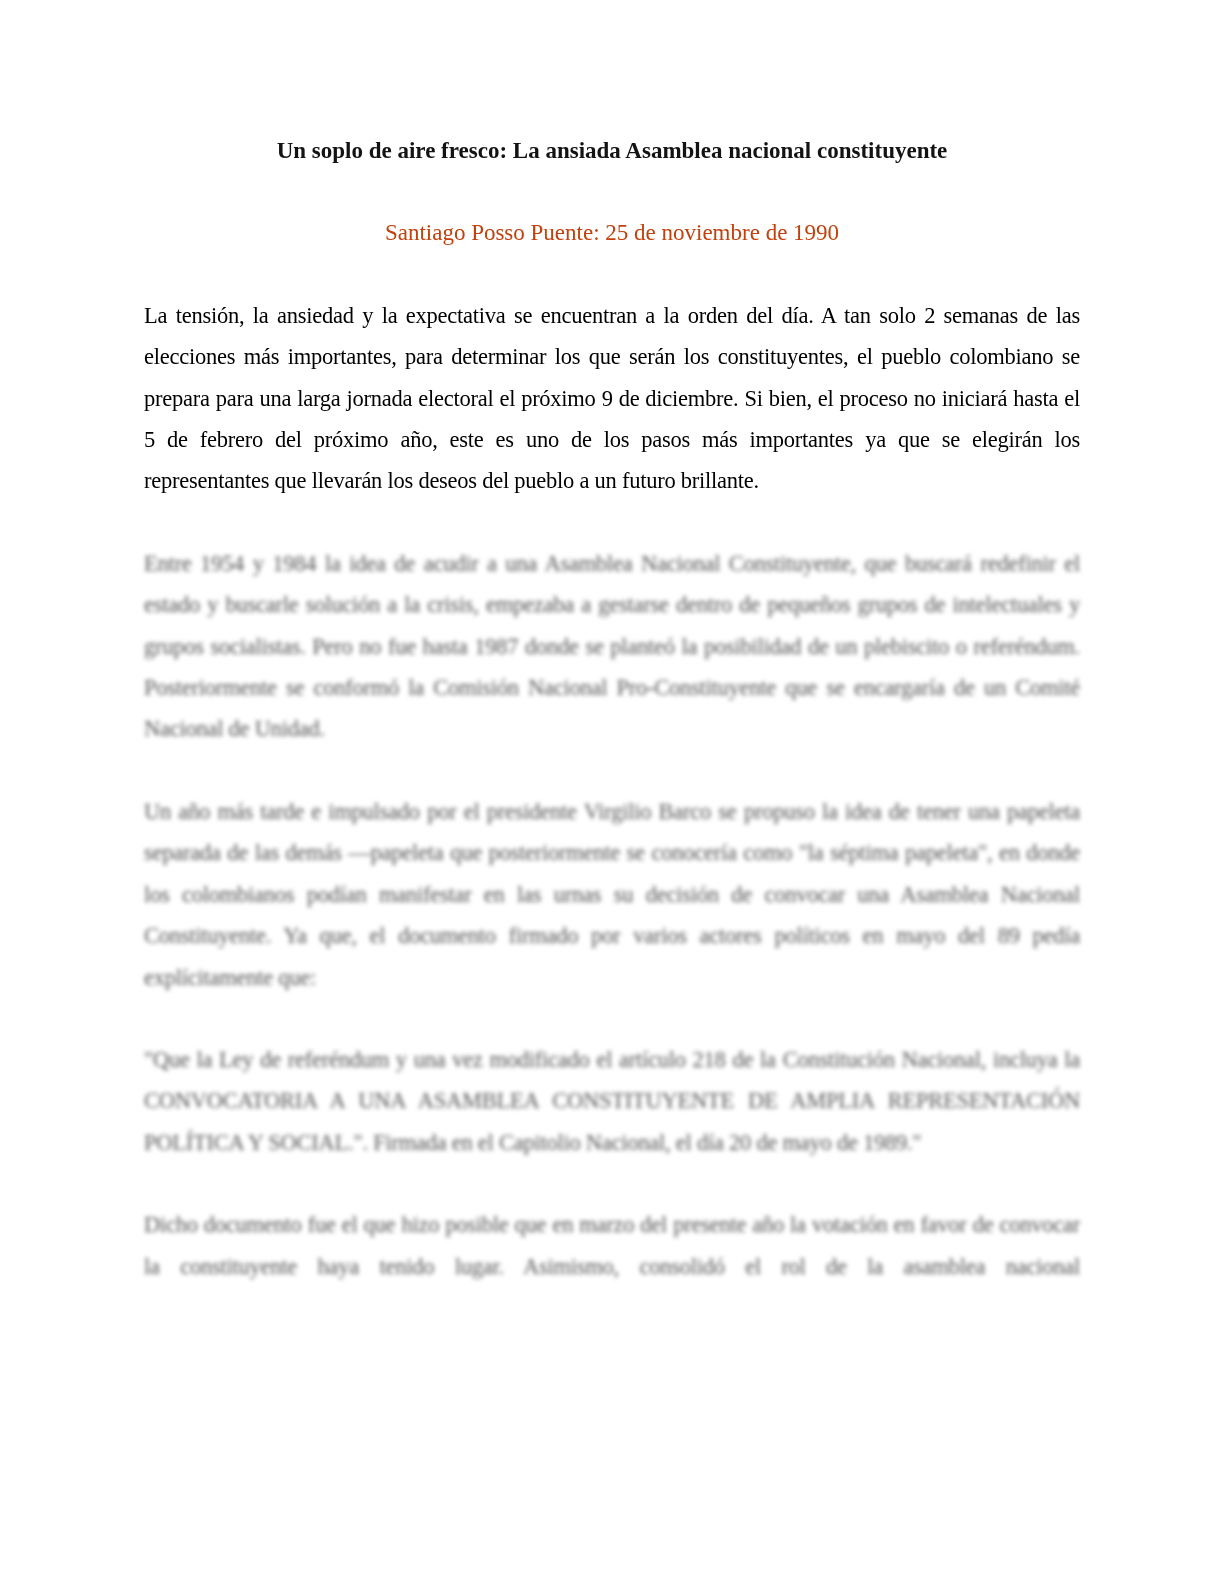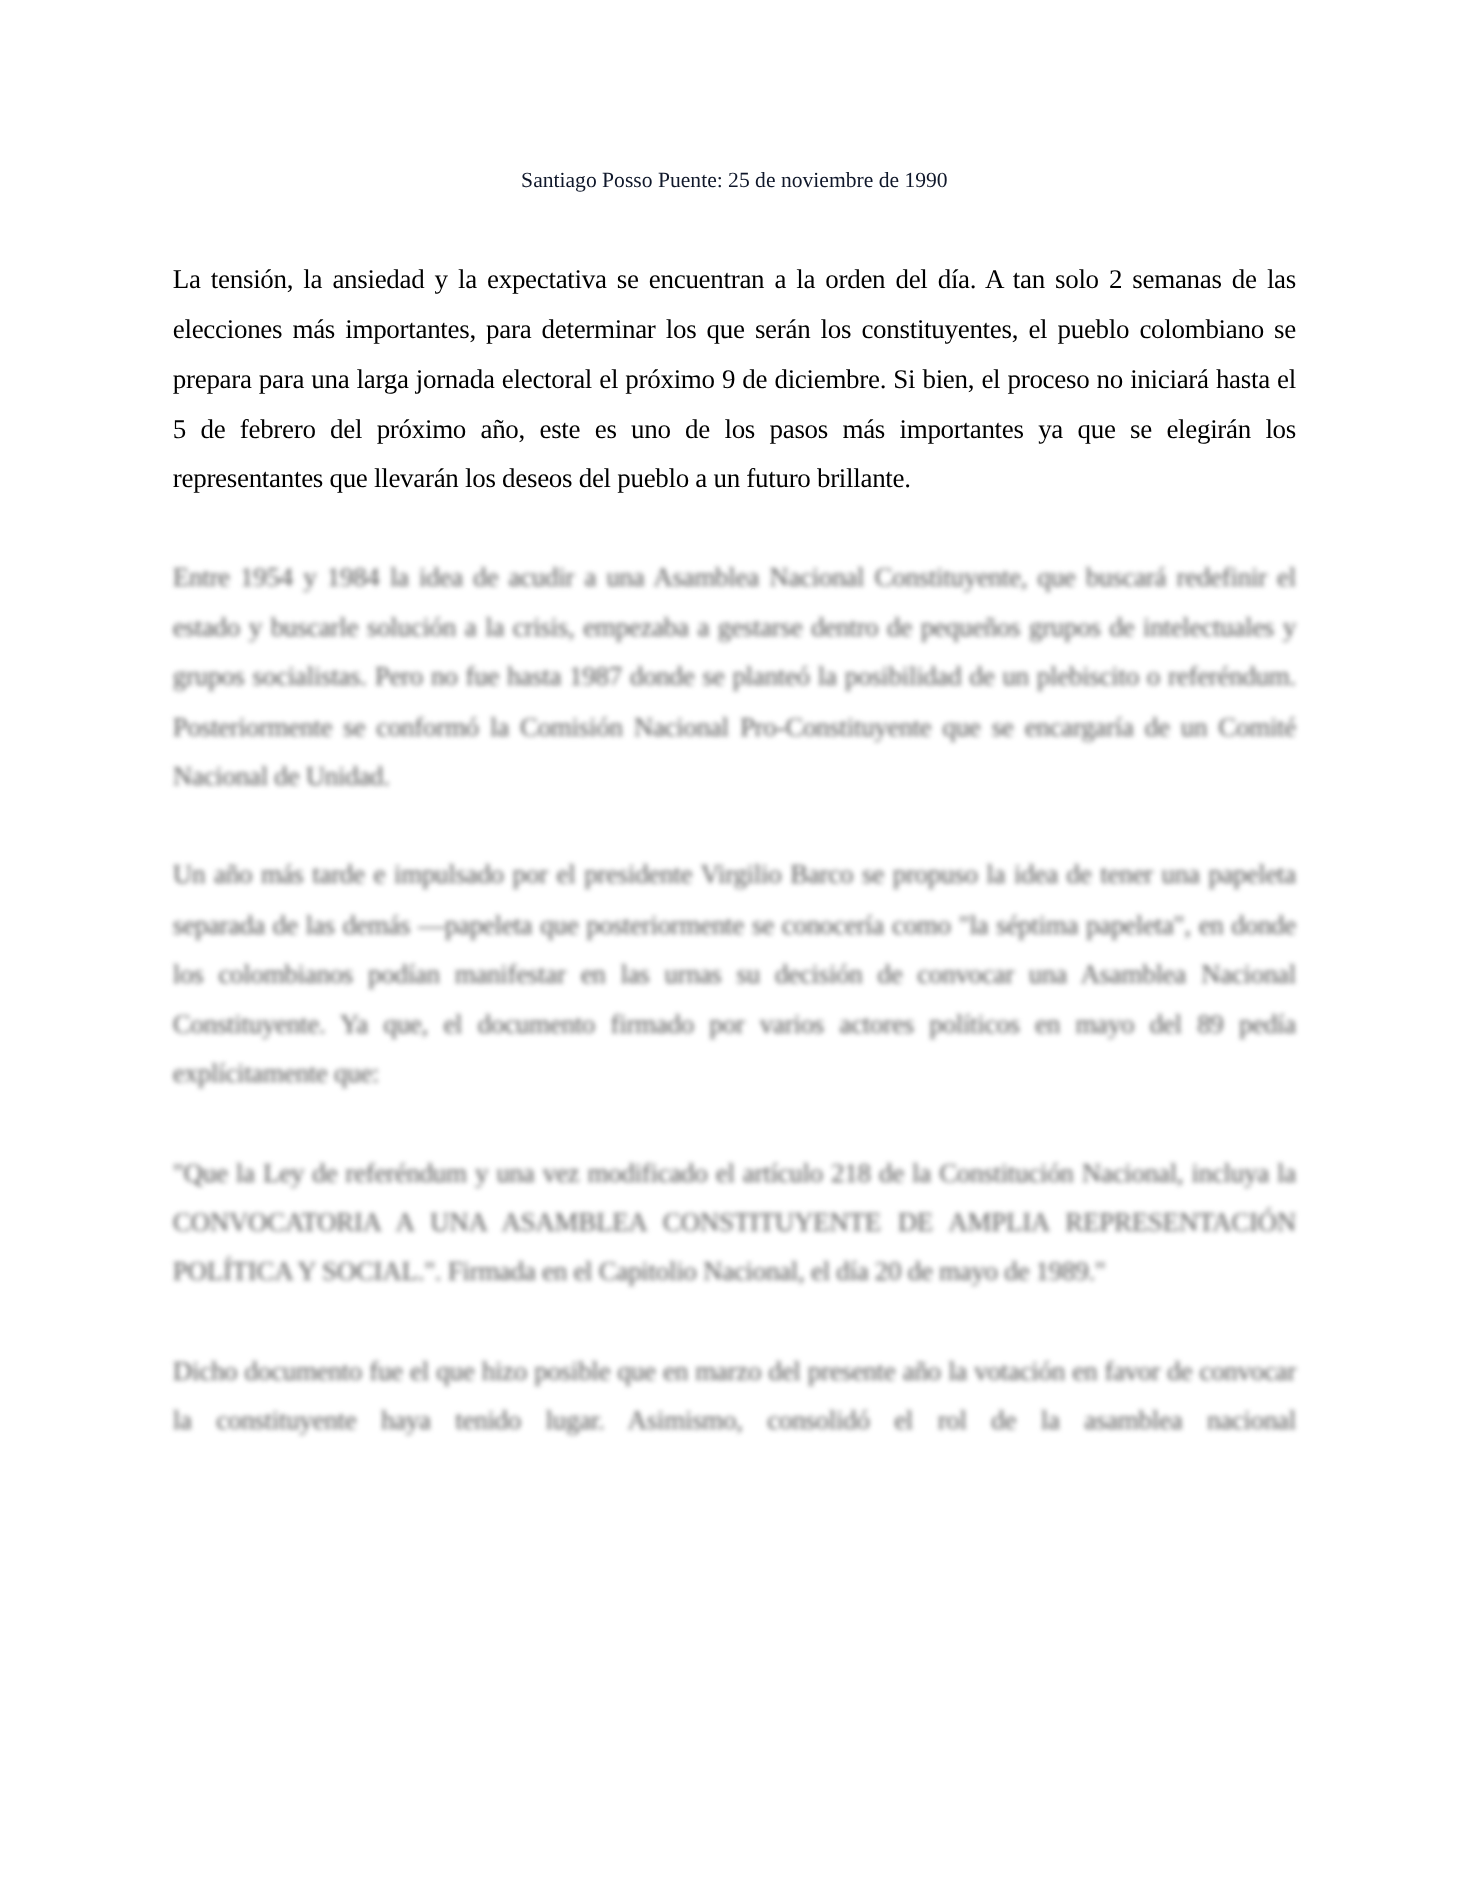--- a/index.html
+++ b/index.html
@@ -23,24 +23,24 @@
   }
   .doc-title {
     margin: 0 0 41px 0;
     font-size: 23px;
     font-weight: bold;
     text-align: center;
     color: #131313;
   }
   .doc-byline {
     margin: 0 0 41px 0;
-    font-size: 18px;
+    font-size: 23px;
     font-weight: normal;
     text-align: center;
-    color: #0f172a;
+    color: #c2410c;
   }
   .body-para {
     margin: 0 0 41px 0;
     text-align: justify;
     letter-spacing: -0.25px;
   }
   .section-heading {
     margin: 0 0 41px 0;
     font-size: 22.5px;
     font-weight: bold;
@@ -53,20 +53,21 @@
   }
   .cutoff {
     text-align-last: justify;
   }
 </style>
 </head>
 <body>
 
 <div class="page">
 
+  <h1 class="doc-title">Un soplo de aire fresco: La ansiada Asamblea nacional constituyente</h1>
 
   <p class="doc-byline">Santiago Posso Puente: 25 de noviembre de 1990</p>
 
   <p class="body-para">La tensión, la ansiedad y la expectativa se encuentran a la orden del día. A tan solo 2 semanas de las elecciones más importantes, para determinar los que serán los constituyentes, el pueblo colombiano se prepara para una larga jornada electoral el próximo 9 de diciembre. Si bien, el proceso no iniciará hasta el 5 de febrero del próximo año, este es uno de los pasos más importantes ya que se elegirán los representantes que llevarán los deseos del pueblo a un futuro brillante.</p>
 
 
   <p class="body-para blurred">Entre 1954 y 1984 la idea de acudir a una Asamblea Nacional Constituyente, que buscará redefinir el estado y buscarle solución a la crisis, empezaba a gestarse dentro de pequeños grupos de intelectuales y grupos socialistas. Pero no fue hasta 1987 donde se planteó la posibilidad de un plebiscito o referéndum. Posteriormente se conformó la Comisión Nacional Pro-Constituyente que se encargaría de un Comité Nacional de Unidad.</p>
 
   <p class="body-para blurred">Un año más tarde e impulsado por el presidente Virgilio Barco se propuso la idea de tener una papeleta separada de las demás —papeleta que posteriormente se conocería como "la séptima papeleta", en donde los colombianos podían manifestar en las urnas su decisión de convocar una Asamblea Nacional Constituyente. Ya que, el documento firmado por varios actores políticos en mayo del 89 pedía explícitamente que:</p>
 

